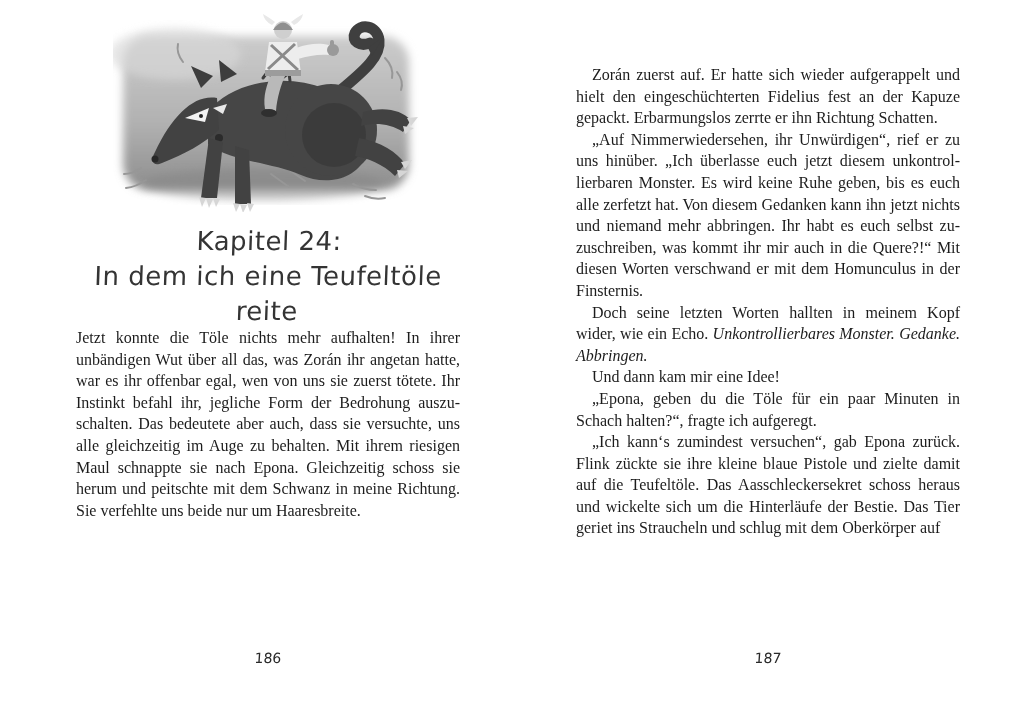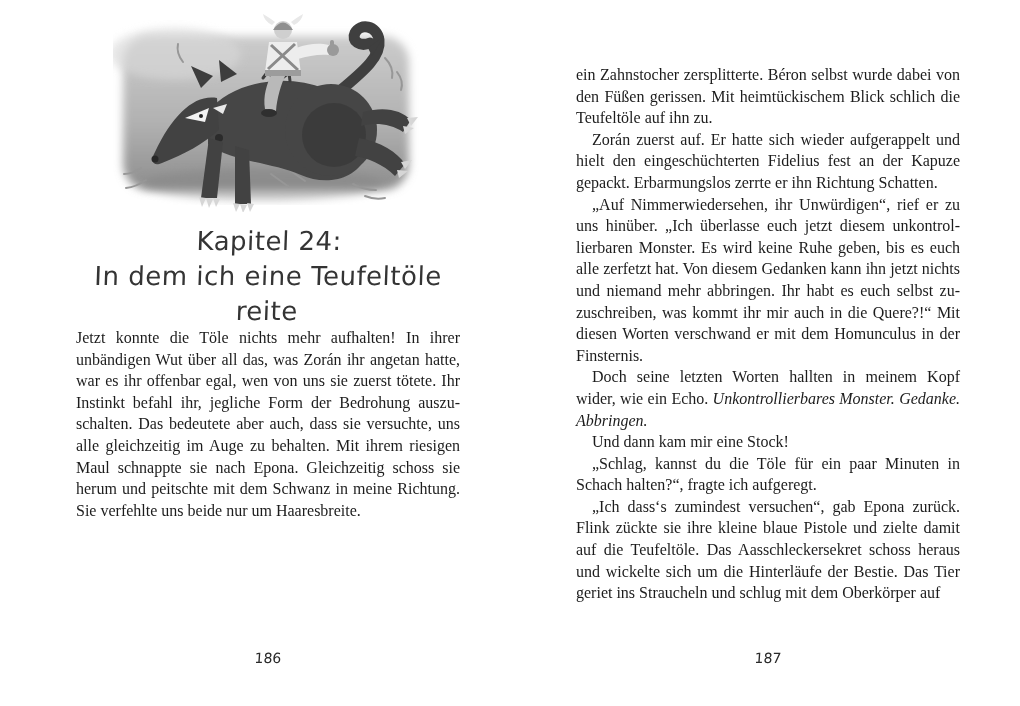--- a/index.html
+++ b/index.html
@@ -179,25 +179,24 @@
     <div class="body-text left-body">
       <p class="para">Jetzt konnte die Töle nichts mehr aufhalten! In ihrer unbändigen Wut über all das, was Zorán ihr angetan hatte, war es ihr offenbar egal, wen von uns sie zuerst tötete. Ihr Instinkt befahl ihr, jegliche Form der Bedro­hung auszu­schalten. Das bedeutete aber auch, dass sie versuchte, uns alle gleich­zeitig im Auge zu behalten. Mit ihrem riesigen Maul schnappte sie nach Epona. Gleich­zeitig schoss sie herum und peitschte mit dem Schwanz in meine Richtung. Sie verfehlte uns beide nur um Haares­breite.</p>
     </div>
 
     <div class="page-number">186</div>
   </div>
 
   <div class="page page-right">
 
     <div class="body-text right-body">
-      <p class="para">ein Zahnstocher zersplitterte. Béron selbst wurde dabei von den Füßen gerissen. Mit heim­tückischem Blick schlich die Teufel­töle auf ihn zu.</p>
       <p class="para indent">Zorán zuerst auf. Er hatte sich wieder aufge­rappelt und hielt den einge­schüchterten Fidelius fest an der Kapuze gepackt. Erbarmungs­los zerrte er ihn Richtung Schatten.</p>
       <p class="para indent">„Auf Nimmerwieder­sehen, ihr Unwürdigen“, rief er zu uns hinüber. „Ich überlasse euch jetzt diesem unkontrol­lierbaren Monster. Es wird keine Ruhe geben, bis es euch alle zerfetzt hat. Von diesem Gedanken kann ihn jetzt nichts und niemand mehr ab­bringen. Ihr habt es euch selbst zu­zuschreiben, was kommt ihr mir auch in die Quere?!“ Mit diesen Worten verschwand er mit dem Homunculus in der Finsternis.</p>
       <p class="para indent"><span>Doch seine letzten Worten hallten in meinem Kopf wider, wie ein Echo. </span><span class="run-italic">Unkontrol­lierbares Monster. Gedanke. Ab­bringen.</span></p>
-      <p class="para indent">Und dann kam mir eine Stock!</p>
-      <p class="para indent">„Schlag, kannst du die Töle für ein paar Minuten in Schach halten?“, fragte ich aufgeregt.</p>
-      <p class="para indent">„Ich dass‘s zumindest versuchen“, gab Epona zurück. Flink zückte sie ihre kleine blaue Pistole und zielte damit auf die Teufel­töle. Das Aasschlecker­sekret schoss heraus und wickelte sich um die Hinter­läufe der Bestie. Das Tier geriet ins Strau­cheln und schlug mit dem Oberkörper auf</p>
+      <p class="para indent">Und dann kam mir eine Idee!</p>
+      <p class="para indent">„Epona, geben du die Töle für ein paar Minuten in Schach halten?“, fragte ich aufgeregt.</p>
+      <p class="para indent">„Ich kann‘s zumindest versuchen“, gab Epona zurück. Flink zückte sie ihre kleine blaue Pistole und zielte damit auf die Teufel­töle. Das Aasschlecker­sekret schoss heraus und wickelte sich um die Hinter­läufe der Bestie. Das Tier geriet ins Strau­cheln und schlug mit dem Oberkörper auf</p>
     </div>
 
     <div class="page-number">187</div>
   </div>
 
 </div>
 
 </body></html>

